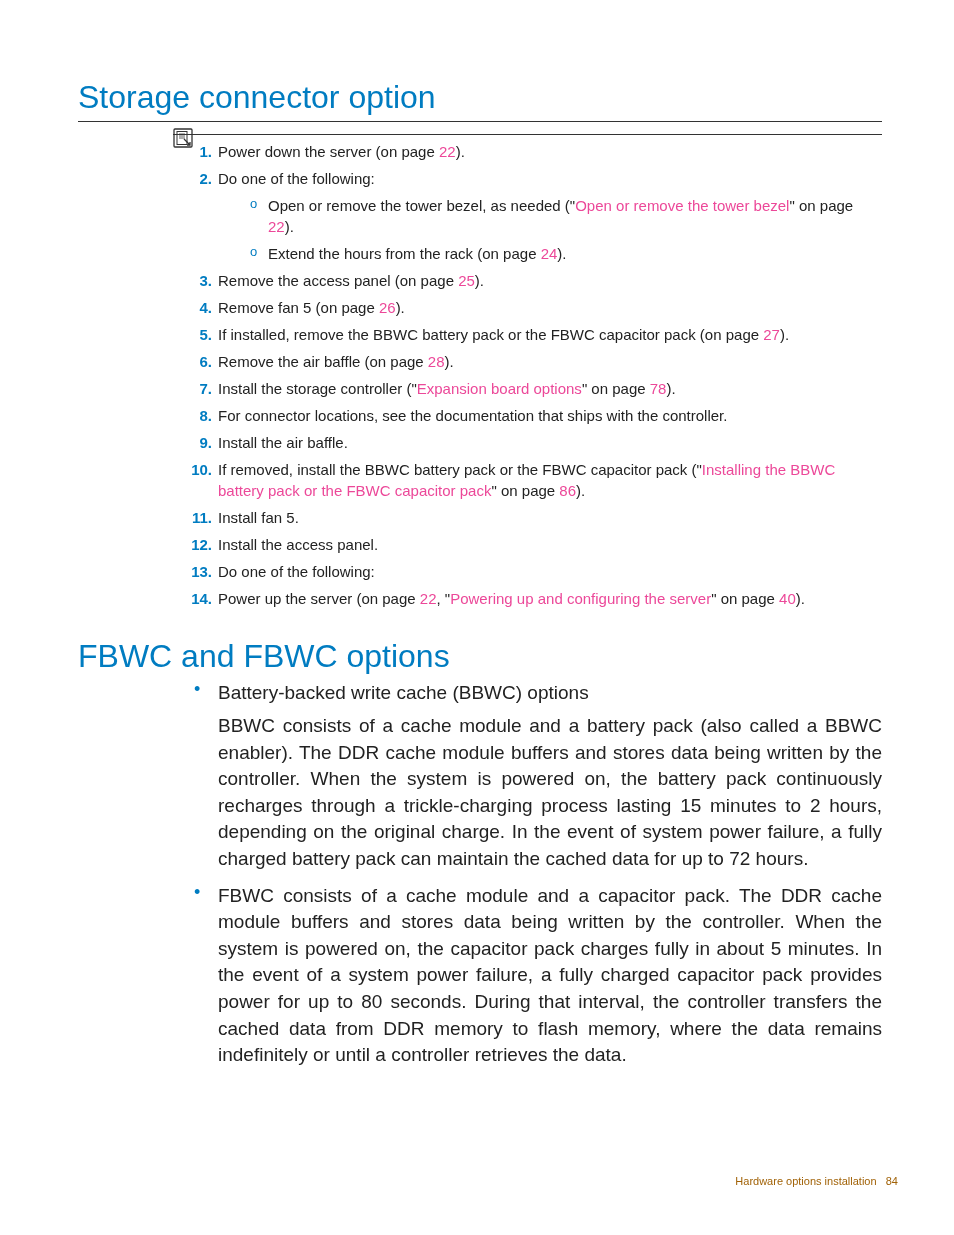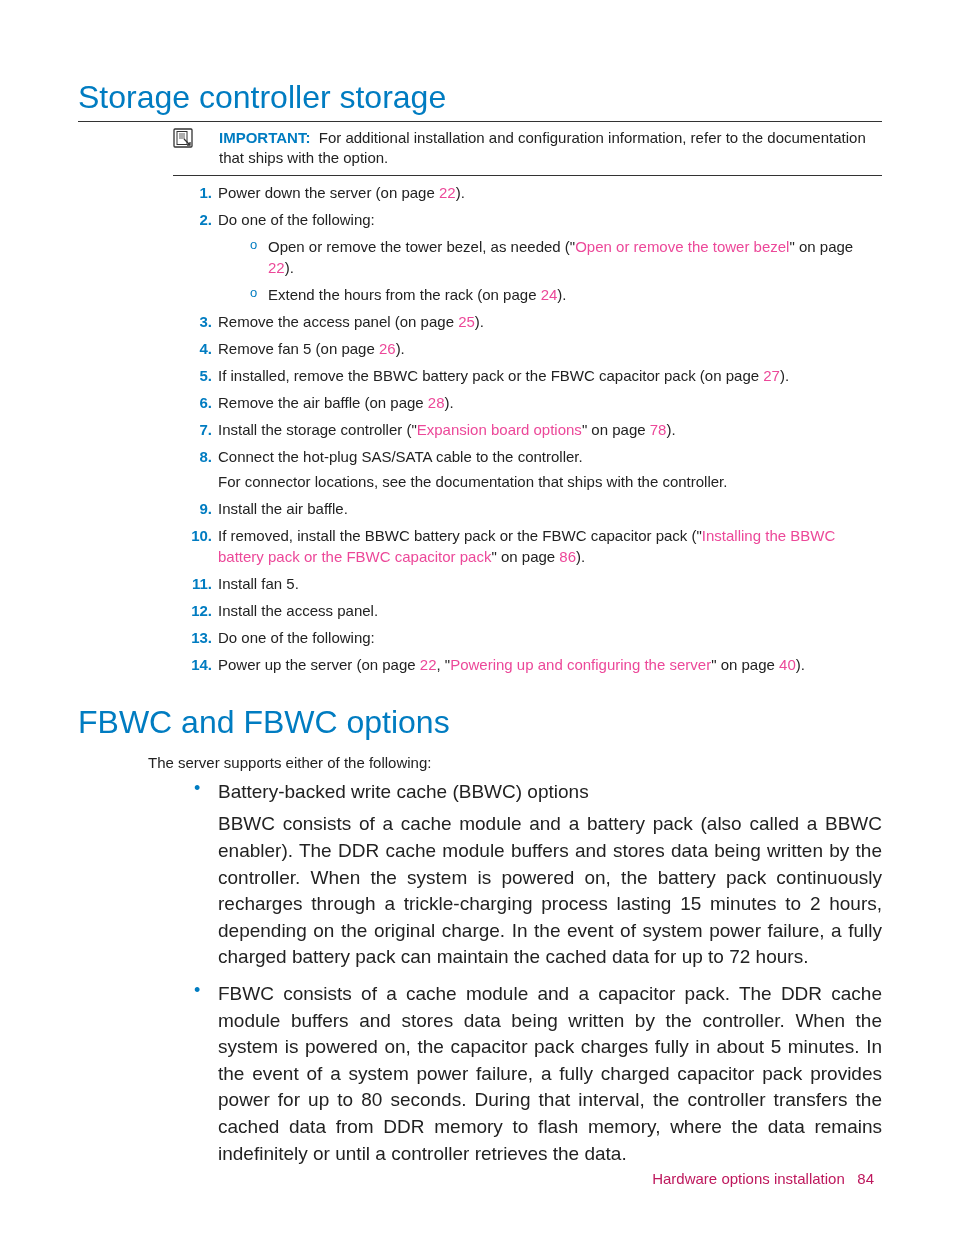--- a/index.html
+++ b/index.html
@@ -135,78 +135,74 @@
     font-size: 18px;
     line-height: 1;
   }
   ul.bullets .desc {
     margin-top: 6px;
     text-align: justify;
   }
   .footer {
     position: absolute;
     bottom: 48px;
-    right: 80px;
-    font-size: 15px;
-    color: #be185d;
+    right: 56px;
+    font-size: 11px;
+    color: #a16207;
   }
 </style>
 </head>
 <body>
 
 <div class="page">
 
-  <h1 class="h1">Storage controller storage</h1>
+  <h1 class="h1">Storage connector option</h1>
   <hr class="rule">
 
   <div class="callout">
     <span class="callout-icon">
       <svg viewBox="0 0 20 20" width="20" height="20">
         <rect x="1" y="1" width="18" height="18" fill="none" stroke="#333" stroke-width="1.3" rx="1"></rect>
         <rect x="4" y="3.5" width="10" height="13" fill="none" stroke="#333" stroke-width="1"></rect>
         <line x1="6" y1="6" x2="12" y2="6" stroke="#333" stroke-width="0.8"></line>
         <line x1="6" y1="8" x2="12" y2="8" stroke="#333" stroke-width="0.8"></line>
         <line x1="6" y1="10" x2="12" y2="10" stroke="#333" stroke-width="0.8"></line>
         <path d="M11 11 L17 17 M14 17 L17 17 L17 14" stroke="#333" stroke-width="1.3" fill="none"></path>
       </svg>
     </span>
-    <div class="callout-text">
-      <span class="label">IMPORTANT:</span>&nbsp;&nbsp;<span>For additional installation and configuration information, refer to the documentation that ships with the option.</span>
-    </div>
   </div>
 
 
   <ol class="steps">
     <li><span>Power down the server (on page </span><span class="link">22</span><span>).</span></li>
     <li><span>Do one of the following:</span>
       <ul class="sub">
         <li><span>Open or remove the tower bezel, as needed ("</span><span class="link">Open or remove the tower bezel</span><span>" on page </span><span class="link">22</span><span>).</span></li>
         <li><span>Extend the hours from the rack (on page </span><span class="link">24</span><span>).</span></li>
       </ul>
     </li>
     <li><span>Remove the access panel (on page </span><span class="link">25</span><span>).</span></li>
     <li><span>Remove fan 5 (on page </span><span class="link">26</span><span>).</span></li>
     <li><span>If installed, remove the BBWC battery pack or the FBWC capacitor pack (on page </span><span class="link">27</span><span>).</span></li>
     <li><span>Remove the air baffle (on page </span><span class="link">28</span><span>).</span></li>
     <li><span>Install the storage controller ("</span><span class="link">Expansion board options</span><span>" on page </span><span class="link">78</span><span>).</span></li>
-    <li><span>Connect the hot-plug SAS/SATA cable to the controller.</span>
+    <li>
       <div class="body-para">For connector locations, see the documentation that ships with the controller.</div>
     </li>
     <li>Install the air baffle.</li>
     <li class="twodigit"><span>If removed, install the BBWC battery pack or the FBWC capacitor pack ("</span><span class="link">Installing the BBWC battery pack or the FBWC capacitor pack</span><span>" on page </span><span class="link">86</span><span>).</span></li>
     <li class="twodigit">Install fan 5.</li>
     <li class="twodigit">Install the access panel.</li>
     <li class="twodigit"><span>Do one of the following:</span>
     </li>
     <li class="twodigit"><span>Power up the server (on page </span><span class="link">22</span><span>, "</span><span class="link">Powering up and configuring the server</span><span>" on page </span><span class="link">40</span><span>).</span></li>
   </ol>
 
   <div class="section2">
     <h1 class="h1">FBWC and FBWC options</h1>
-    <div class="lead">The server supports either of the following:</div>
     <ul class="bullets">
       <li>
         <div>Battery-backed write cache (BBWC) options</div>
         <div class="desc">BBWC consists of a cache module and a battery pack (also called a BBWC enabler). The DDR cache module buffers and stores data being written by the controller. When the system is powered on, the battery pack continuously recharges through a trickle-charging process lasting 15 minutes to 2 hours, depending on the original charge. In the event of system power failure, a fully charged battery pack can maintain the cached data for up to 72 hours.</div>
       </li>
       <li>
         <div class="desc">FBWC consists of a cache module and a capacitor pack. The DDR cache module buffers and stores data being written by the controller. When the system is powered on, the capacitor pack charges fully in about 5 minutes. In the event of a system power failure, a fully charged capacitor pack provides power for up to 80 seconds. During that interval, the controller transfers the cached data from DDR memory to flash memory, where the data remains indefinitely or until a controller retrieves the data.</div>
       </li>
     </ul>
   </div>

